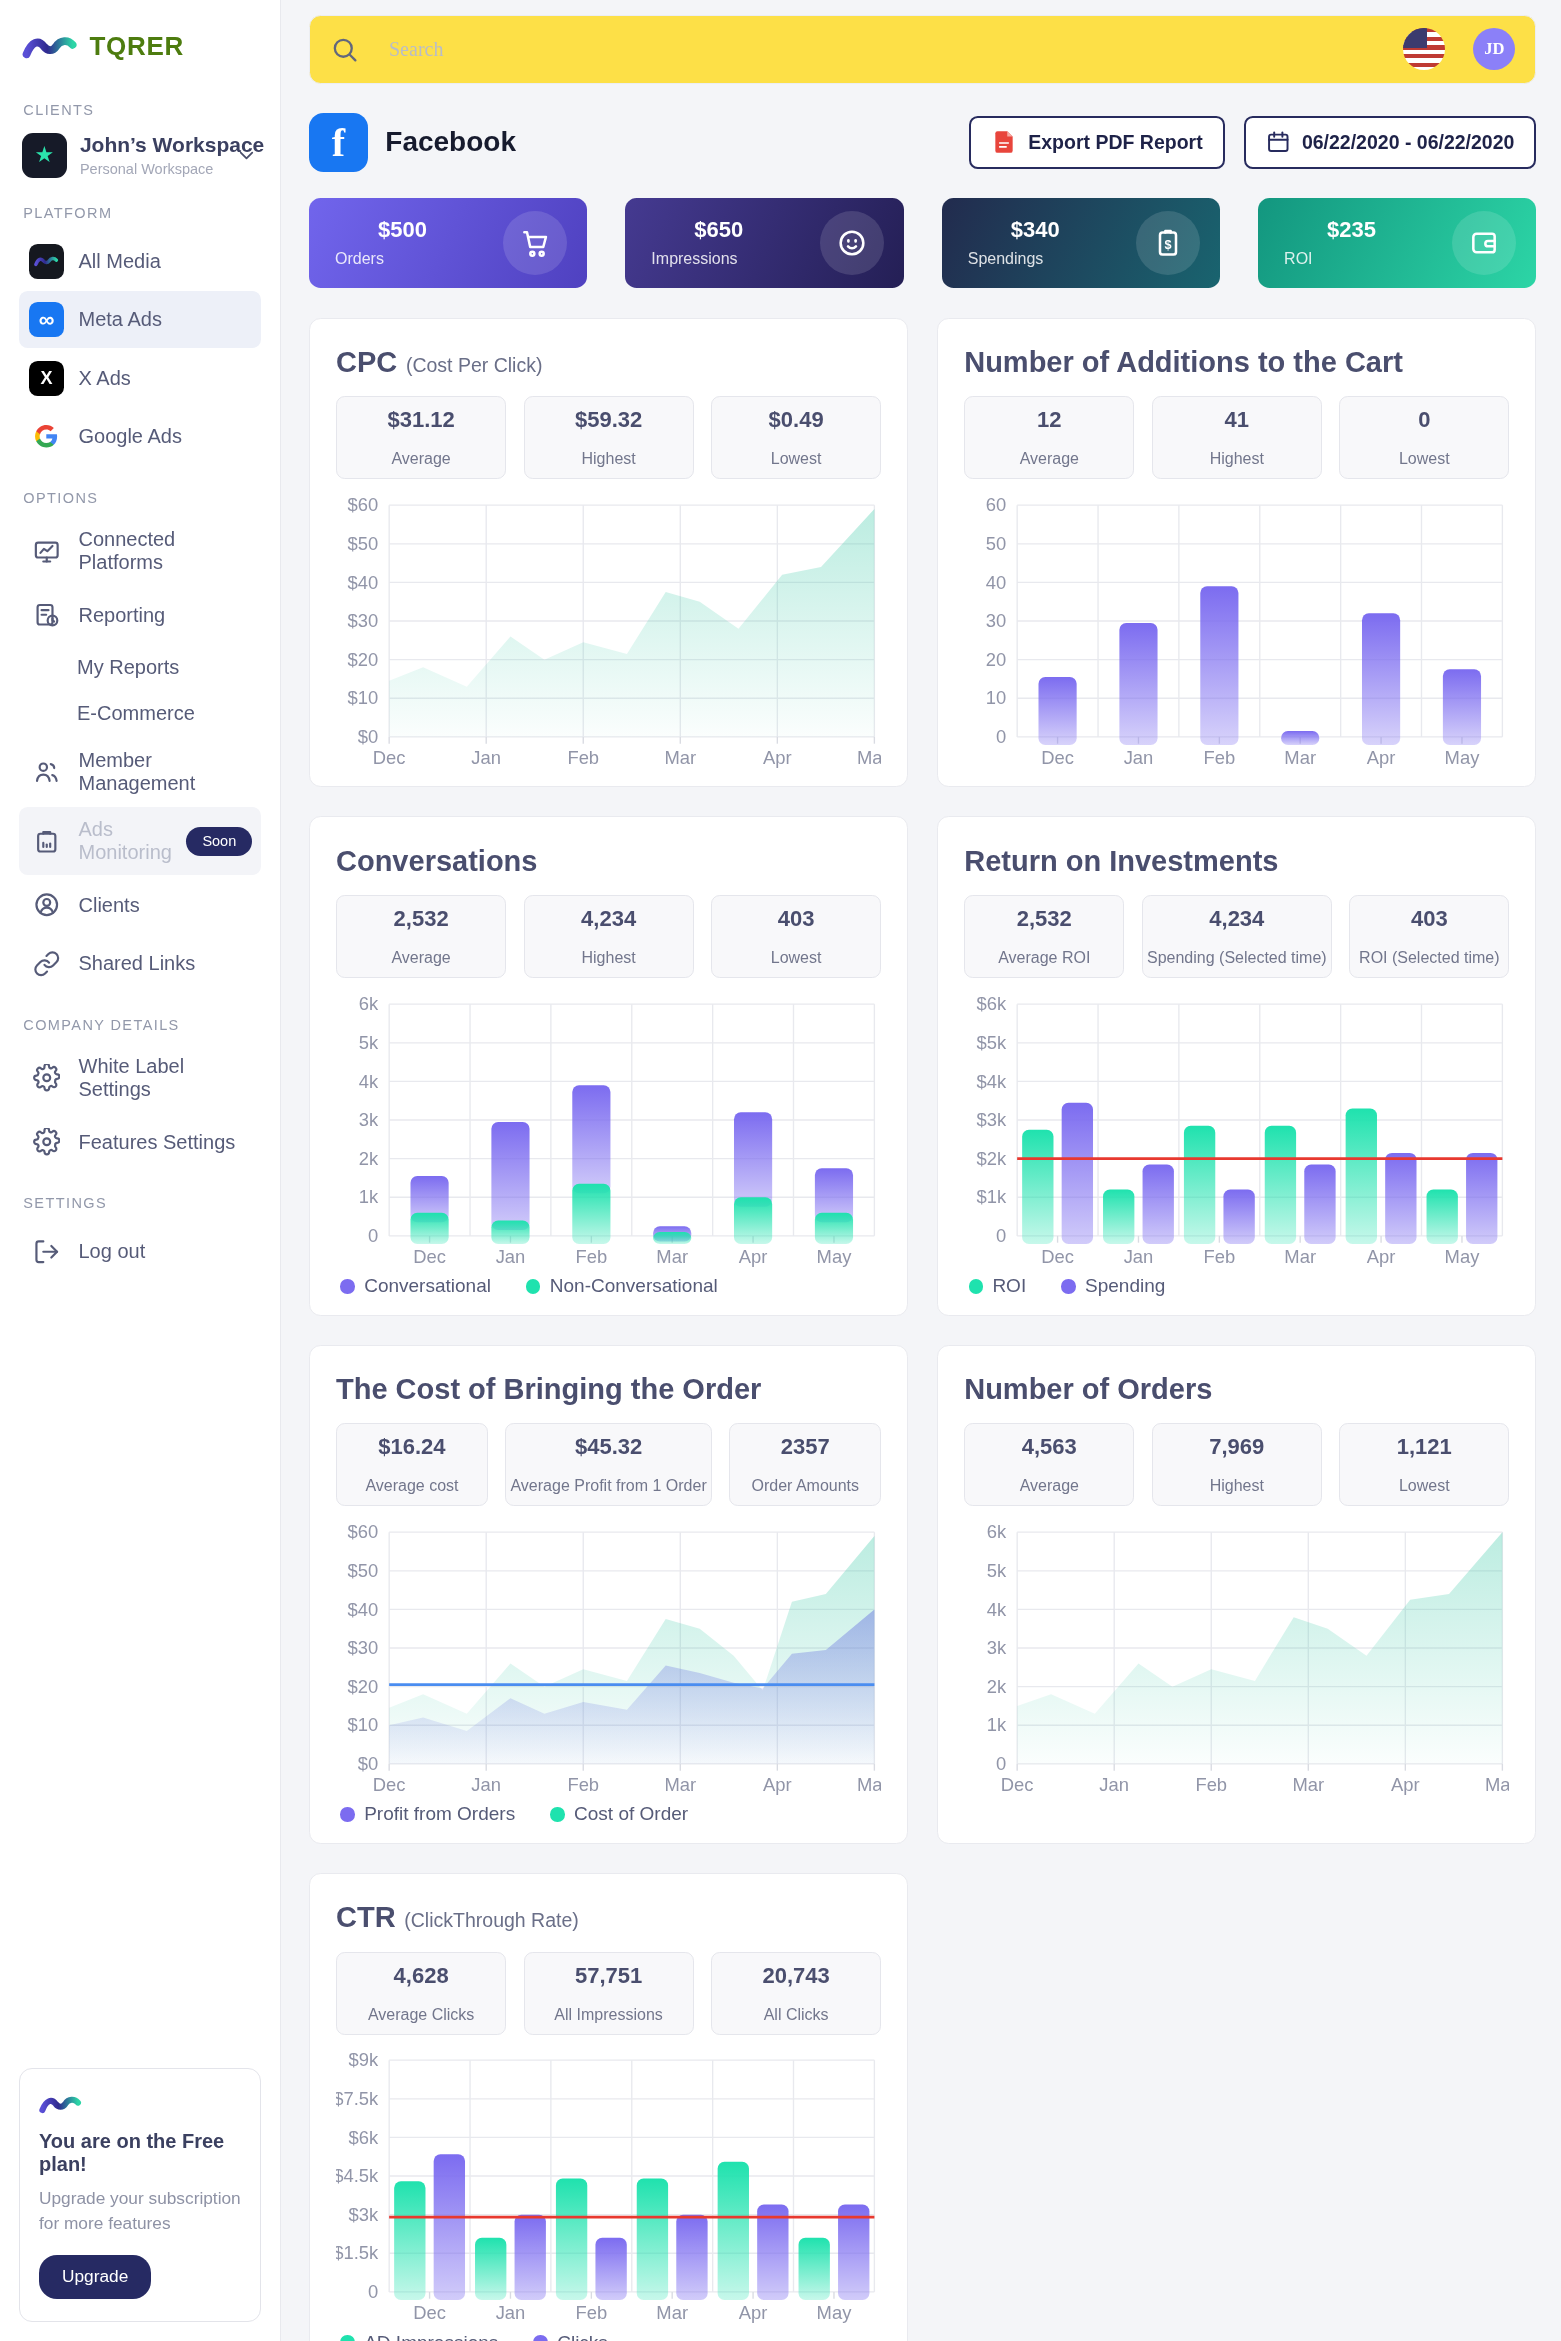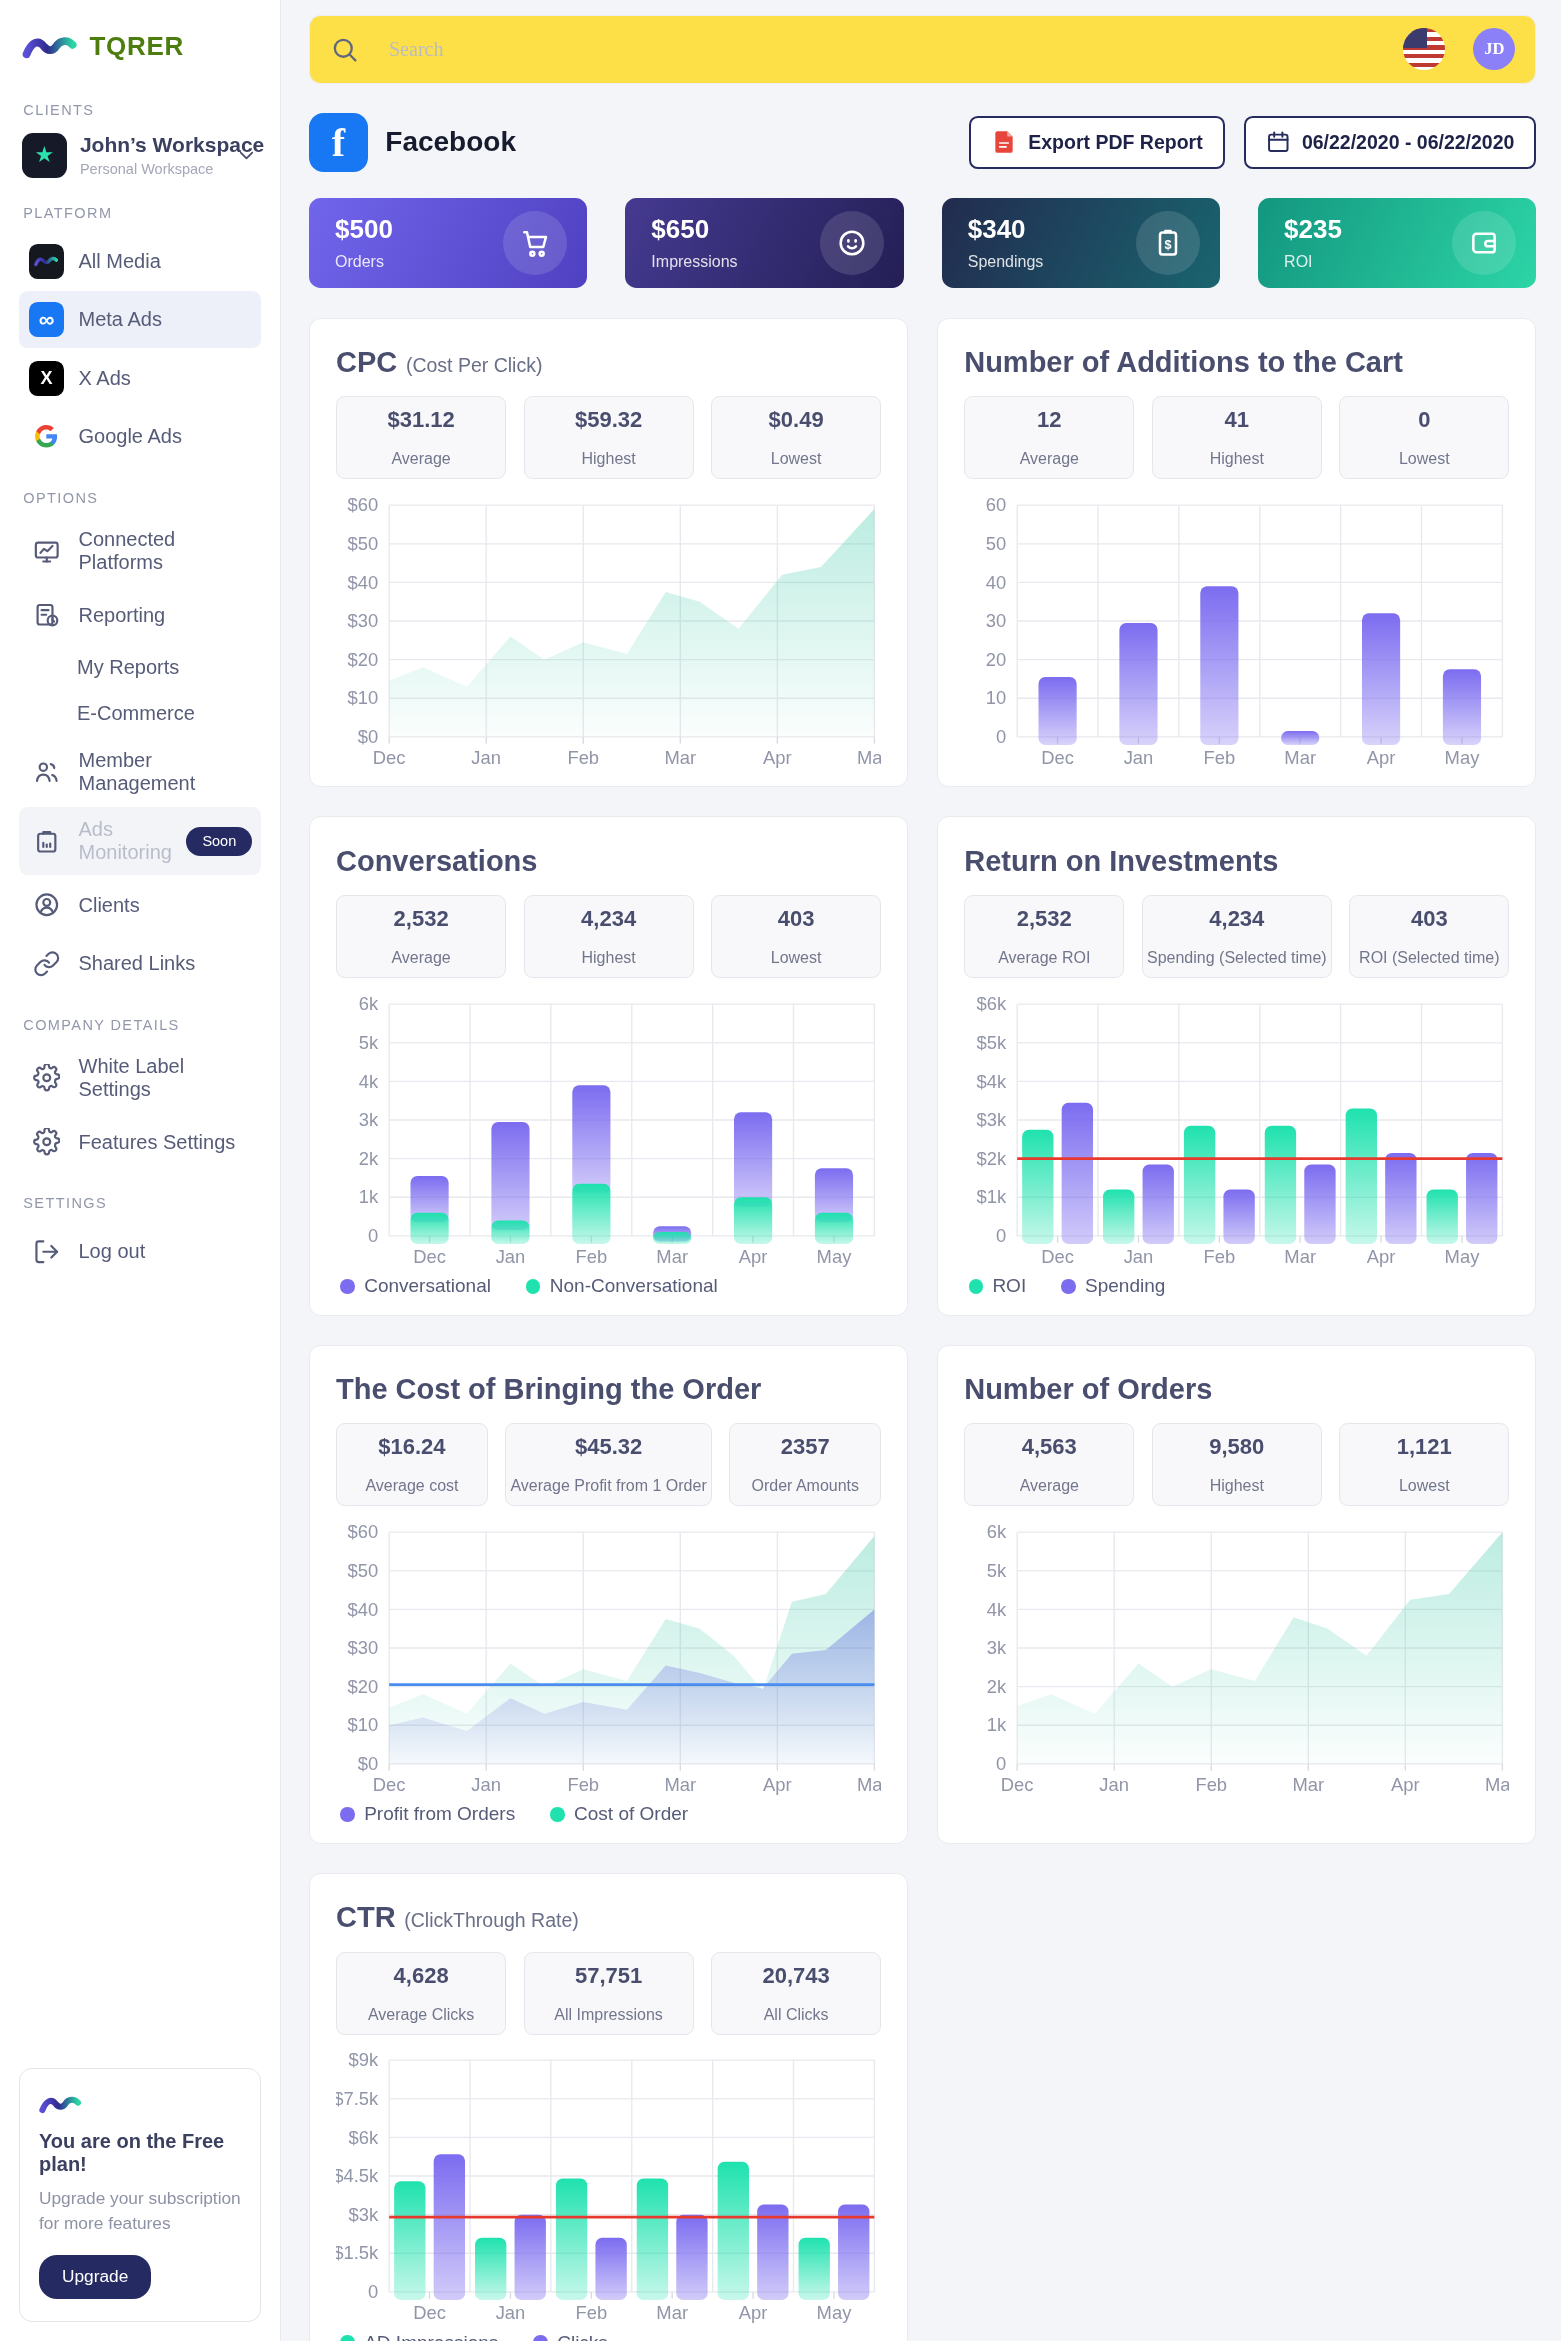--- a/index.html
+++ b/index.html
@@ -56,21 +56,21 @@
   .fb-ic{width:59px;height:59px;border-radius:14.5px;background:#1877F2;color:#fff;font-size:40px;font-weight:700;display:flex;align-items:center;justify-content:center;font-family:"Liberation Serif",serif;}
   .page-title{font-size:28px;color:#171b2e;margin:0;font-weight:600;}
   .ph-right{display:flex;gap:19px;}
   .hbtn{display:flex;align-items:center;gap:11.6px;background:#fff;border:2.2px solid #272b5e;border-radius:8.7px;padding:0 20px;height:53px;font-size:19.5px;color:#1e2248;font-weight:600;font-family:inherit;cursor:pointer;}
   .pdf-ic svg{width:26px;height:26px;display:block;}
   .cal-ic{color:#272b5e;display:flex;}
   .cal-ic svg{width:24.6px;height:24.6px;}
   
   .stat-row{display:flex;gap:38px;}
   .stat-card{flex:1;height:90px;border-radius:11.6px;color:#fff;display:flex;flex-direction:column;justify-content:center;padding:0 26px;position:relative;overflow:hidden;}
-  .stat-value{font-size:26px;font-weight:700;}
+  .stat-value{font-size:22px;font-weight:700;margin-left:43px;}
   .stat-label{font-size:16px;opacity:.85;margin-top:7.2px;}
   .stat-icbg{position:absolute;right:20px;top:50%;transform:translateY(-50%);width:64px;height:64px;border-radius:50%;background:rgba(255,255,255,.13);display:flex;align-items:center;justify-content:center;}
   .stat-icbg svg{width:32px;height:32px;color:#fff;}
   
   .charts{display:grid;grid-template-columns:1fr 1fr;gap:29px;margin-top:30px;}
   .chart-card{background:#fff;border:1.4px solid #e9eaef;border-radius:11.6px;padding:24.6px 26px 17.3px;}
   .chart-title{font-size:29px;color:#4a4e6e;font-weight:600;margin:2.9px 0 17.3px;}
   .chart-sub{font-size:19.5px;color:#6a6f88;font-weight:400;margin-left:8.7px;}
   .pill-row{display:flex;gap:17.3px;margin-bottom:17.3px;}
   .pill{flex:1;background:#f8f8fa;border:1.4px solid #e5e6ec;border-radius:8.7px;text-align:center;padding:10px 4.3px;}
@@ -714,21 +714,21 @@
           </div>
         </div>
         <div class="chart-card">
           <div class="chart-title">Number of Orders</div>
           <div class="pill-row">
             <div class="pill">
               <div class="pill-value">4,563</div>
               <div class="pill-label">Average</div>
             </div>
             <div class="pill">
-              <div class="pill-value">9,580</div>
+              <div class="pill-value">7,969</div>
               <div class="pill-label">Highest</div>
             </div>
             <div class="pill">
               <div class="pill-value">1,121</div>
               <div class="pill-label">Lowest</div>
             </div>
           </div>
           <svg class="plot" viewBox="0 0 800 400">
             <defs>
               <linearGradient id="ga5" x1="0" y1="0" x2="0" y2="1">

